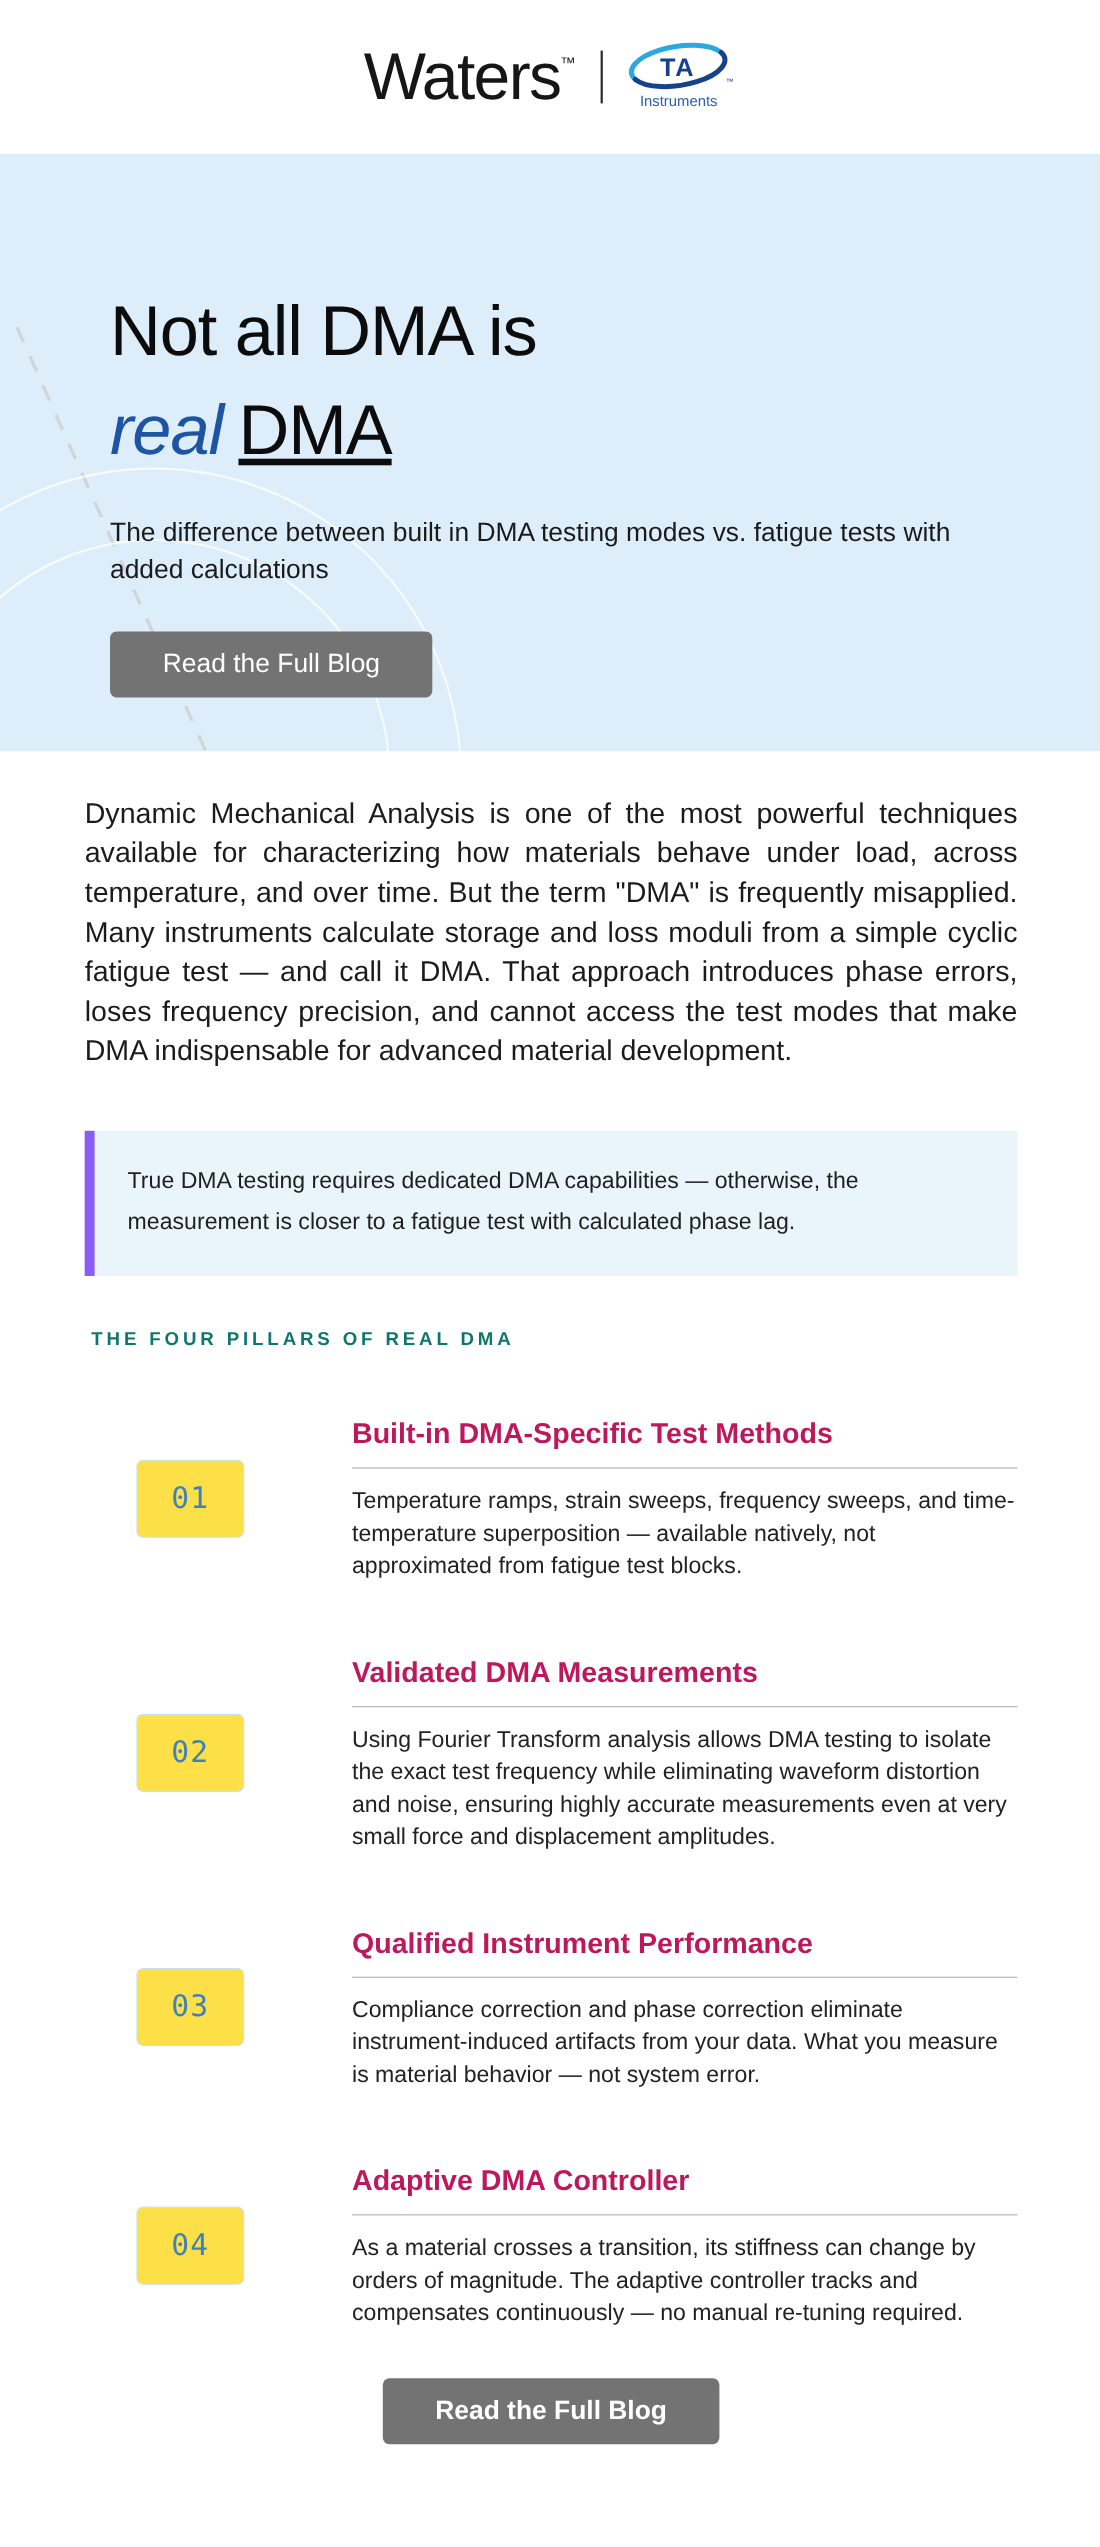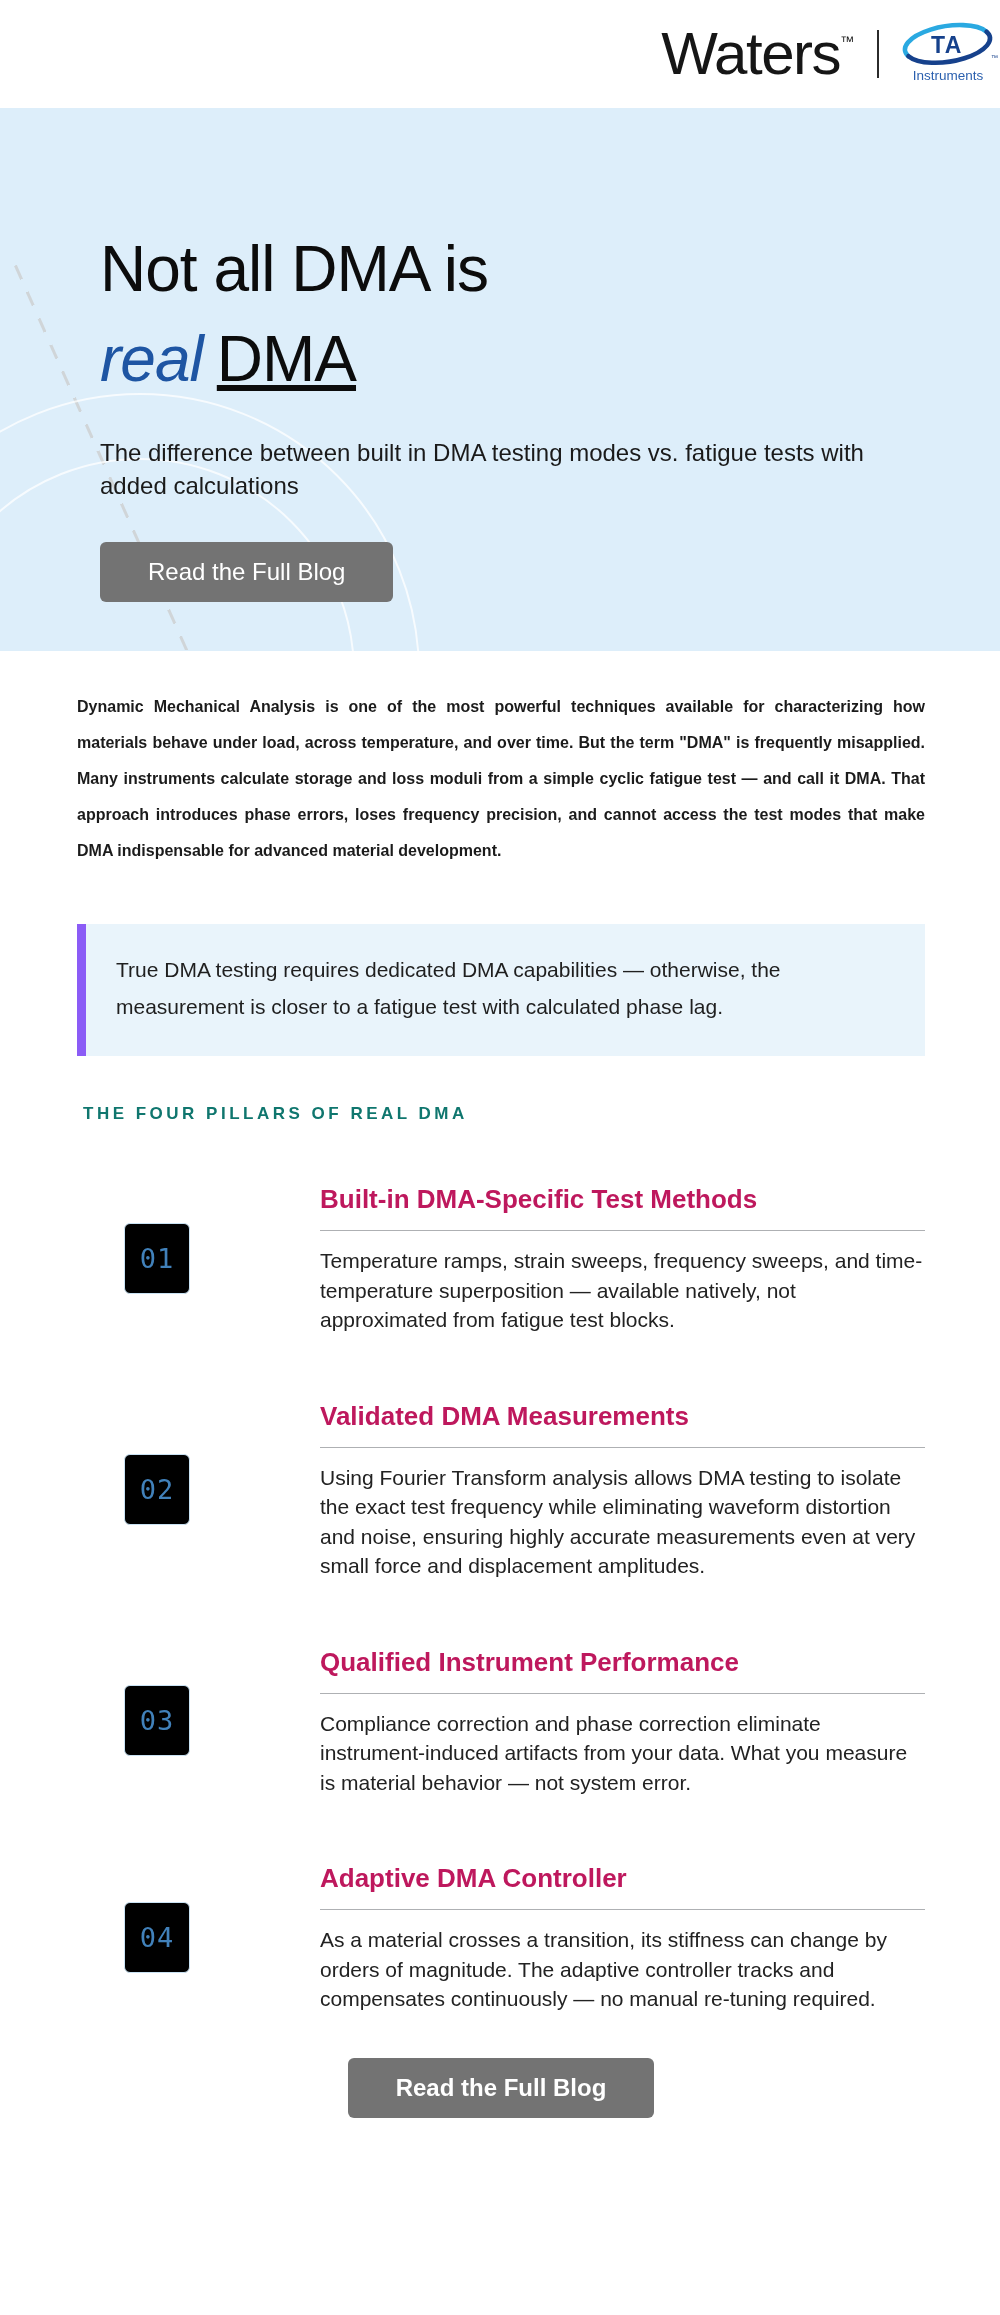--- a/index.html
+++ b/index.html
@@ -4,22 +4,22 @@
 <style>
   * { margin:0; padding:0; box-sizing:border-box; }
   html,body { background:#ffffff; }
   body {
     width:1000px; min-height:2315px; margin:0 auto;
     font-family:"Liberation Sans", sans-serif; color:#1c1c1c;
   }
 
   
   .header {
-    height:108px; background:#ffffff;
-    display:flex; align-items:center; justify-content:flex-end;
+    height:140px; background:#ffffff;
+    display:flex; align-items:center; justify-content:center;
   }
   .logo-row { display:flex; align-items:center; }
   .waters-word {
     font-size:60px; letter-spacing:-1.5px; color:#161616; font-weight:400;
     line-height:1;
   }
   .waters-tm { font-size:14px; vertical-align:28px; letter-spacing:0; color:#161616; }
   .logo-divider { width:2px; height:48px; background:#2b2b2b; margin:0 23px; }
   .ta-logo { display:block; }
 
@@ -49,38 +49,38 @@
   .btn {
     display:inline-block; margin-top:40px; height:60px; line-height:60px;
     padding:0 48px; background:#737373; color:#ffffff; font-size:24px; font-weight:500;
     border:none; border-radius:6px; cursor:pointer;
     font-family:"Liberation Sans", sans-serif;
   }
 
   
   .main { padding:0 75px 30px 77px; }
   .intro-para {
-    margin-top:38px; font-size:16px; line-height:36px; text-align:justify; color:#1b1b1b;font-weight:bold;
+    margin-top:38px; font-size:26px; line-height:36px; text-align:justify; color:#1b1b1b;
   }
   .callout {
     margin-top:55px; background:#e9f4fb; border-left:9px solid #8b5cf6;
     padding:27px 34px 31px 30px;
   }
   .callout-text { font-size:21px; line-height:37px; color:#1f1f1f; }
 
   .section-heading {
     margin-top:48px; padding-left:6px;
     font-size:17px; font-weight:600; letter-spacing:3.5px; color:#0f766e;
   }
 
   .pillar { display:flex; align-items:center; margin-top:64px; }
   .pillar.first { margin-top:58px; }
   .pillar-badge-col { width:243px; flex:0 0 243px; padding-left:47px; }
   .pillar-badge {
-    width:66px; height:71px; background:#000000; border:1px solid #c9e2f3; border-radius:6px;
+    width:98px; height:71px; background:#fde047; border:1px solid #c9e2f3; border-radius:6px;
     display:flex; align-items:center; justify-content:center;
     font-family:"DejaVu Sans Mono", monospace; font-size:27px; color:#4181ba; letter-spacing:1px;
   }
   .pillar-content { flex:1; }
   .pillar-title { font-size:26px; line-height:34px; font-weight:700; color:#be185d; }
   .pillar-rule { height:1px; background:#aeb0b3; margin:14px 0 15px 0; }
   .pillar-body { font-size:21px; line-height:29.5px; color:#222222; }
 
   .footer-cta-wrap { text-align:center; margin-top:44px; }
   .footer-cta-wrap .btn { margin-top:0; font-weight:700; }

